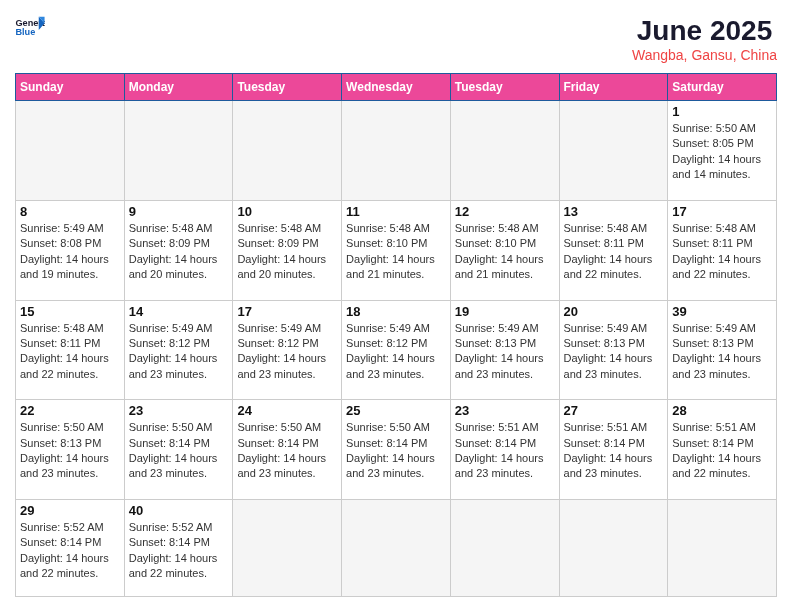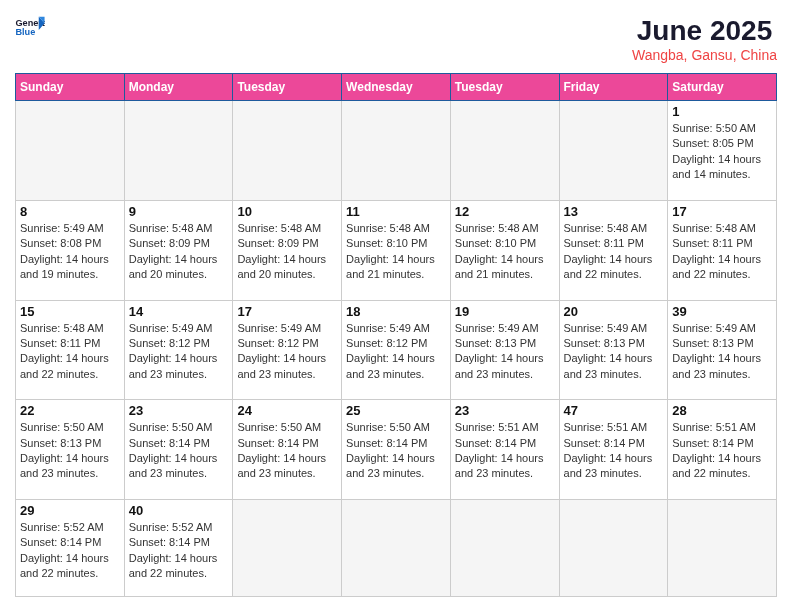--- a/index.html
+++ b/index.html
@@ -207,21 +207,21 @@
           </td>
           <td>
             <span class="day-num">25</span>
             <div class="day-info">Sunrise: 5:50 AM<br>Sunset: 8:14 PM<br>Daylight: 14 hours and 23 minutes.</div>
           </td>
           <td>
             <span class="day-num">23</span>
             <div class="day-info">Sunrise: 5:51 AM<br>Sunset: 8:14 PM<br>Daylight: 14 hours and 23 minutes.</div>
           </td>
           <td>
-            <span class="day-num">47</span>
+            <span class="day-num">27</span>
             <div class="day-info">Sunrise: 5:51 AM<br>Sunset: 8:14 PM<br>Daylight: 14 hours and 23 minutes.</div>
           </td>
           <td>
             <span class="day-num">28</span>
             <div class="day-info">Sunrise: 5:51 AM<br>Sunset: 8:14 PM<br>Daylight: 14 hours and 22 minutes.</div>
           </td>
         </tr>
         <tr>
           <td>
             <span class="day-num">29</span>

